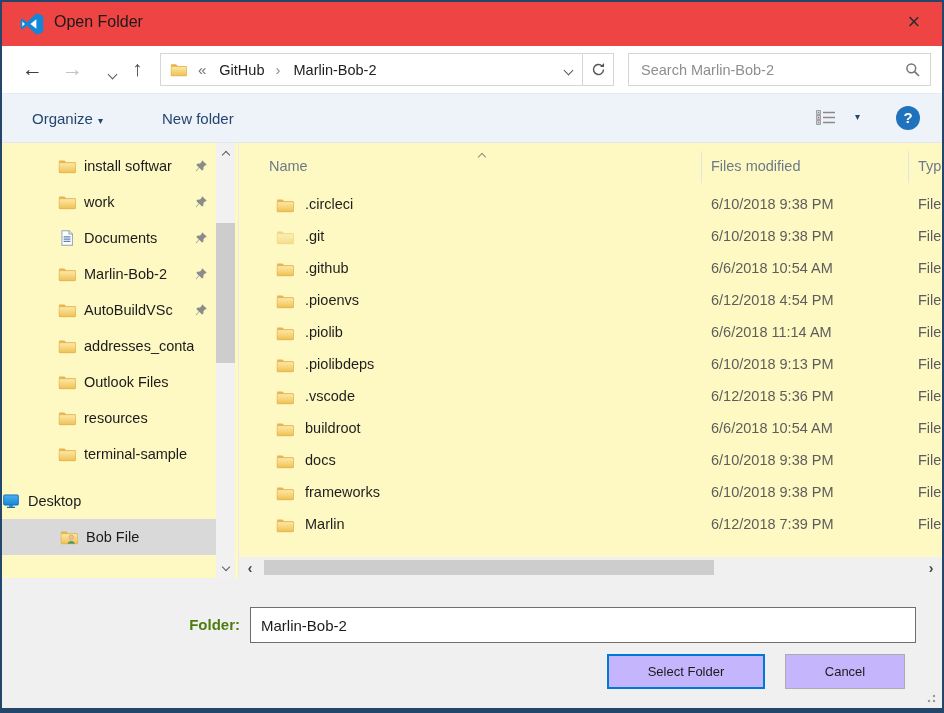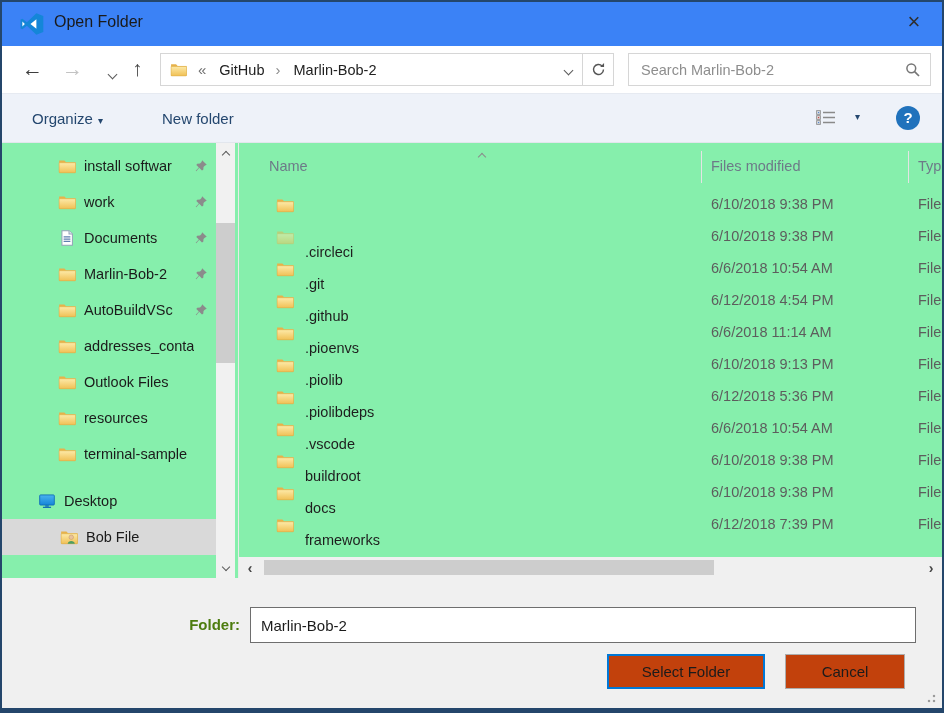--- a/index.html
+++ b/index.html
@@ -3,21 +3,21 @@
 <meta charset="utf-8">
 <style>
   * { box-sizing: border-box; margin: 0; padding: 0; }
   html,body { background:#fff; }
   body { font-family: "Liberation Sans", sans-serif; color:#1c1c1c; }
 
   .window { position:relative; width:944px; height:713px; background:#fff;
             border:2px solid #24466b; border-bottom-width:5px; overflow:hidden; }
 
   
-  .titlebar { position:absolute; left:0; top:0; right:0; height:44px; background:#3b82f6; }
+  .titlebar { position:absolute; left:0; top:0; right:0; height:44px; background:#ef4444; }
   .app-icon { position:absolute; left:18px; top:10px; width:24px; height:24px; }
   .title-text { position:absolute; left:52px; top:11px; font-size:16px; color:#1a1a1a; }
   .close-btn { position:absolute; right:12px; top:4px; width:32px; height:32px; border:none;
                background:transparent; font-size:22px; color:#2f2f2f; cursor:pointer; line-height:32px; text-align:center; }
 
   
   .navbar { position:absolute; left:0; top:44px; right:0; height:47px; background:#fff; }
   .nav-glyph { position:absolute; top:8px; border:none; background:transparent; font-size:21px; line-height:30px; cursor:pointer; }
   .back    { left:20px;  color:#3d3d3d; }
   .forward { left:60px;  color:#c3c3c3; }
@@ -53,28 +53,28 @@
   .organize { left:30px; }
   .organize .caret { font-size:10px; margin-left:5px; }
   .newfolder { left:160px; }
   .view-btn { position:absolute; right:104px; top:13px; width:24px; height:24px; border:none; background:transparent; cursor:pointer; }
   .view-btn svg { width:20px; height:15px; }
   .view-caret { position:absolute; right:82px; top:17px; border:none; background:transparent; color:#24476f; font-size:10px; cursor:pointer; }
   .help-btn { position:absolute; right:22px; top:12px; width:24px; height:24px; border-radius:50%; border:none;
               background:#2072bc; color:#fff; font-size:15px; font-weight:bold; cursor:pointer; line-height:24px; text-align:center; }
 
   
-  .main { position:absolute; left:0; top:141px; right:0; bottom:130px; background:#86efac; }
+  .main { position:absolute; left:0; top:141px; right:0; bottom:130px; background:#fef9c3; }
 
   .sidebar { position:absolute; left:0; top:0; width:214px; bottom:0; overflow:hidden; padding-top:5px; }
   .side-item { position:relative; height:36px; display:flex; align-items:center; cursor:pointer; font-size:14.5px; color:#1b1b1b; }
   .side-item .ic { width:18px; height:18px; flex:0 0 18px; margin-right:8px; }
   .side-item .lbl { white-space:nowrap; overflow:hidden; }
   .side-item .pin { position:absolute; right:8px; top:11px; width:14px; height:14px; }
-  .lv0 { padding-left:36px; } .lv1 { padding-left:46px; } .lv2 { padding-left:56px; } .lv3 { padding-left:58px; }
+  .lv0 { } .lv1 { padding-left:46px; } .lv2 { padding-left:56px; } .lv3 { padding-left:58px; }
   .side-item.break { margin-top:11px; }
   .side-item.hl { background:#d9d9d9; }
 
   .vscroll { position:absolute; left:214px; top:0; width:19px; bottom:0; background:#f1f1f1; }
   .vscroll .arrow { position:absolute; left:0; width:100%; height:17px; border:none; background:transparent; cursor:pointer; text-align:center; }
   .vscroll .arrow .chev { width:6px; height:6px; border-color:#5a5a5a; }
   .vscroll .thumb { position:absolute; left:0; width:100%; top:80px; height:140px; background:#cdcdcd; cursor:grab; }
   .main-divider { position:absolute; left:236px; top:0; bottom:0; width:1px; background:#eaeaea; }
 
   .list { position:absolute; left:237px; top:0; right:0; bottom:0; }
@@ -84,37 +84,37 @@
   .col-type  { position:absolute; left:679px; top:15px; cursor:pointer; }
   .sort-caret { position:absolute; left:240px; top:4px; }
   .sort-caret .chev { width:6px; height:6px; border-color:#8b8b8b; border-width:1.4px; }
   .hdr-sep { position:absolute; top:8px; width:1px; height:32px; background:#e4e4e4; }
   .sep1 { left:462px; } .sep2 { left:669px; }
 
   .rows { position:absolute; left:0; top:46px; right:0; bottom:22px; overflow:hidden; }
   .row { position:relative; height:32px; cursor:pointer; }
   .row .ic { position:absolute; left:37px; top:7px; width:18px; height:18px; }
   .row .ic.faded { opacity:.5; }
-  .row .nm { position:absolute; left:66px; top:7px; font-size:14.5px; color:#1e1e1e; white-space:nowrap;margin-top:48px; }
+  .row .nm { position:absolute; left:66px; top:7px; font-size:14.5px; color:#1e1e1e; white-space:nowrap; }
   .row .dt { position:absolute; left:472px; top:7px; font-size:14.5px; color:#5d5d5d; white-space:nowrap; }
   .row .tp { position:absolute; left:679px; top:7px; font-size:14.5px; color:#5d5d5d; white-space:nowrap; }
 
   .hscroll { position:absolute; left:0; right:0; bottom:0; height:21px; background:#f0f0f0; }
   .hscroll .harrow { position:absolute; top:0; width:18px; height:100%; border:none; background:transparent;
                      color:#474747; font-size:14px; font-weight:bold; cursor:pointer; }
   .hleft { left:2px; } .hright { right:2px; }
   .hthumb { position:absolute; left:25px; top:3px; width:450px; height:15px; background:#cdcdcd; cursor:grab; }
 
   
   .footer { position:absolute; left:0; right:0; bottom:0; height:130px; background:#f0f0f0; }
   .folder-label { position:absolute; left:148px; top:38px; width:90px; text-align:right; font-size:15px; color:#4d7c0f;font-weight:bold; }
   .folder-input { position:absolute; left:248px; top:29px; width:666px; height:36px; border:1px solid #6e6e6e;
                   background:#fff; font-family:"Liberation Sans",sans-serif; font-size:15px; padding:0 10px; color:#1b1b1b; }
-  .btn { position:absolute; top:76px; height:35px; background:#c2410c; font-family:"Liberation Sans",sans-serif;
-         font-size:15px; color:#1b1b1b; cursor:pointer; }
+  .btn { position:absolute; top:76px; height:35px; background:#c4b5fd; font-family:"Liberation Sans",sans-serif;
+         font-size:13px; color:#1b1b1b; cursor:pointer; }
   .btn-select { left:605px; width:158px; border:2px solid #0078d7; }
   .btn-cancel { left:783px; width:120px; border:1px solid #adadad; }
   .grip { position:absolute; right:6px; bottom:5px; width:12px; height:12px;
           background:
             radial-gradient(circle at 10px 10px, #9b9b9b 1.4px, transparent 1.6px),
             radial-gradient(circle at 10px 5px,  #9b9b9b 1.4px, transparent 1.6px),
             radial-gradient(circle at 5px 10px,  #9b9b9b 1.4px, transparent 1.6px); }
 </style>
 </head>
 <body>

